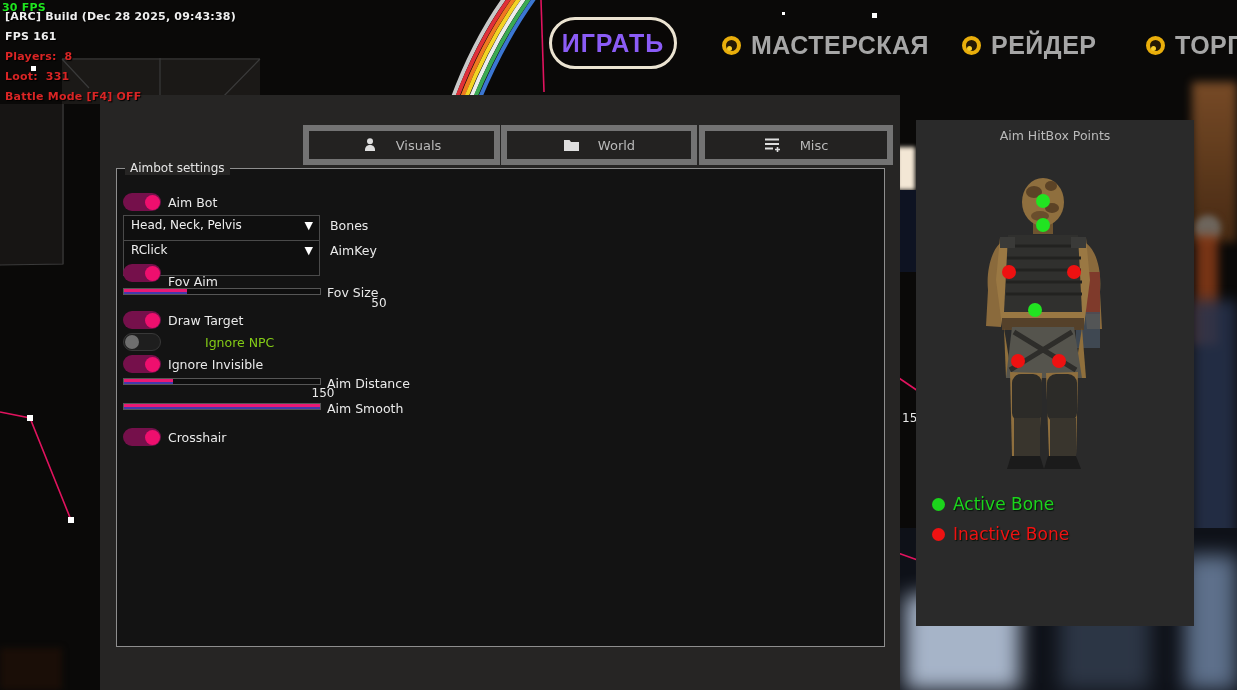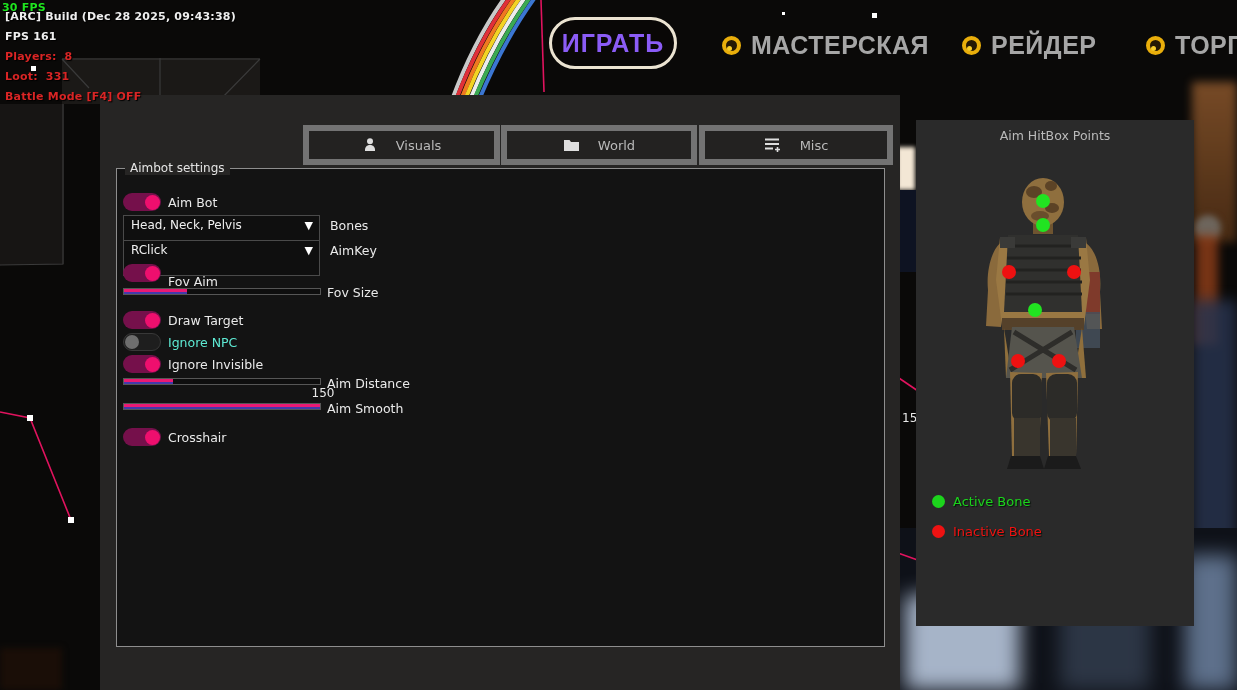--- a/index.html
+++ b/index.html
@@ -35,21 +35,21 @@
   .panel{position:absolute;left:100px;top:95px;width:800px;height:595px;background:#262524;z-index:10;}
   .tab{position:absolute;top:30px;height:40px;display:flex;align-items:center;justify-content:center;gap:18px;
        font-size:13px;color:#b9b9b9;}
   .tab.boxed{border:6px solid #737373;background:#232221;}
   .tab.active{color:#e9e9e9;}
   .tab .ticon{display:flex;align-items:center;}
   .fieldset{position:absolute;left:16px;top:73px;width:769px;height:479px;border:1px solid #8e8e8e;background:#131313;}
   .fs-legend{position:absolute;left:25px;top:66px;padding:0 5px;background:#262524;font-size:12px;color:#e4e4e4;z-index:12;}
 
   .ctl-label{position:absolute;font-size:12.5px;color:#eaeaea;white-space:nowrap;z-index:12;}
-  .ctl-label.dim{color:#5eead4;}
+  .ctl-label.dim{color:#84cc16;margin-left:37px;}
 
   .toggle{position:absolute;width:38px;height:18px;border-radius:9px;z-index:12;}
   .toggle.on{background:#75104b;}
   .toggle.on .knob{position:absolute;right:1px;top:1.5px;width:15px;height:15px;border-radius:50%;background:#ee0f6e;}
   .toggle.off{background:#1e1e1e;border:1px solid #383838;}
   .toggle.off .knob{position:absolute;left:1px;top:1px;width:14px;height:14px;border-radius:50%;background:#6e6e6e;}
 
   .dropdown{position:absolute;width:197px;height:36px;background:#0f0f0f;border:1px solid #4a4a4a;
             color:#f0f0f0;font-size:12px;line-height:19px;padding:0 22px 0 7px;z-index:12;white-space:nowrap;overflow:hidden;}
   .dropdown .arrow{position:absolute;right:6px;top:0;font-size:11px;color:#fff;line-height:19px;}
@@ -57,21 +57,21 @@
   .slider{position:absolute;width:198px;height:7px;background:#0e0e0e;border:1px solid #565656;z-index:12;}
   .slider .fill{position:absolute;left:0;top:0;height:100%;
                 background:linear-gradient(to bottom,#ea1a74 0%,#ea1a74 58%,#433aab 58%,#433aab 100%);}
   .slider-valwrap{position:absolute;height:14px;z-index:12;}
   .slider-valwrap .val{position:absolute;right:0;top:0;transform:translateX(50%);font-size:12px;color:#e9e9e9;}
 
   
   .hitbox-panel{position:absolute;left:916px;top:100px;width:278px;height:506px;background:#2a2a2a;z-index:10;margin-top:20px;}
   .hb-title{position:absolute;left:0;top:8px;width:100%;text-align:center;font-size:12.5px;color:#bababa;}
   .bone-dot{position:absolute;width:14px;height:14px;border-radius:50%;transform:translate(-50%,-50%);z-index:3;}
-  .legend-row{position:absolute;left:16px;display:flex;align-items:center;gap:8px;font-size:13px;
+  .legend-row{position:absolute;left:16px;display:flex;align-items:center;gap:8px;font-size:17px;
               text-shadow:1px 1px 1px #06130a;}
   .legend-dot{width:13px;height:13px;border-radius:50%;flex:0 0 auto;}
 
   svg{display:block;}
 </style>
 </head>
 <body>
 
 <div id="stage">
 
@@ -195,20 +195,23 @@
     <div class="ctl-label" style="left:230px;top:148px;">AimKey</div>
 
     <div class="toggle on" style="left:23px;top:169px;">
         <span class="knob"></span>
       </div>
     <div class="ctl-label" style="left:68px;top:179px;">Fov Aim</div>
 
     <div class="slider" style="left:23px;top:193px;">
       <div class="fill" style="width: 32%;"></div>
     </div>
+    <div class="slider-valwrap" style="left: 23px; top: 201px; width: 32%;">
+      <span class="val">50</span>
+    </div>
     <div class="ctl-label" style="left:227px;top:190px;">Fov Size</div>
 
     <div class="toggle on" style="left:23px;top:216px;">
         <span class="knob"></span>
       </div>
     <div class="ctl-label" style="left:68px;top:218px;">Draw Target</div>
 
     <div class="toggle off" style="left:23px;top:238px;">
         <span class="knob"></span>
       </div>

